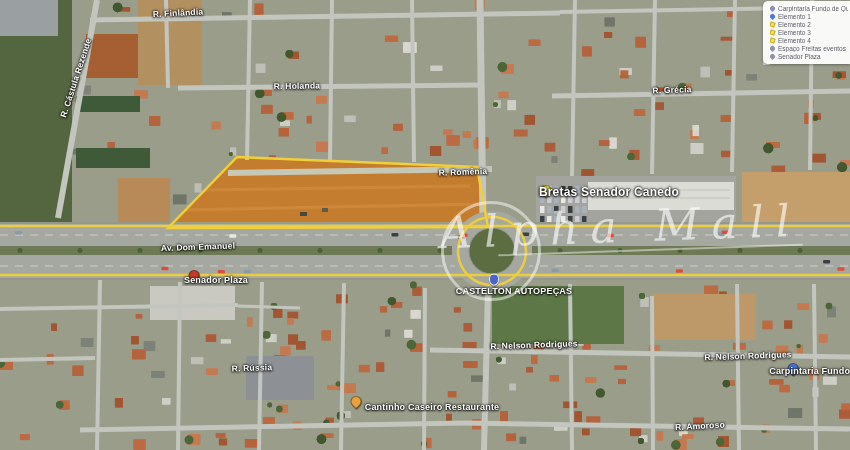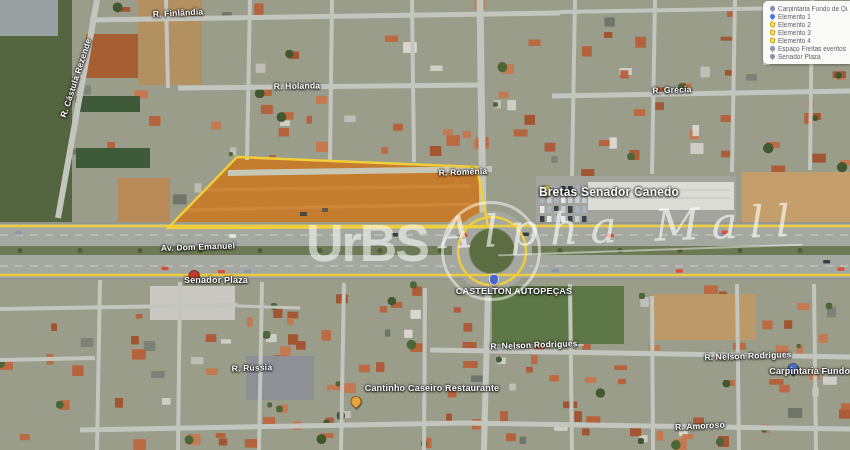--- a/index.html
+++ b/index.html
@@ -832,27 +832,26 @@
       <div class="lbl street" style="left: 748px; top: 356px; transform: translate(-50%, -50%) rotate(-2deg);">R. Nelson Rodrigues</div>
       <div class="lbl street" style="left: 252px; top: 368px; transform: translate(-50%, -50%) rotate(-2deg);">R. Rússia</div>
       <div class="lbl street" style="left: 700px; top: 426px; transform: translate(-50%, -50%) rotate(-3deg);">R. Amoroso</div>
       <span class="pin" style="left: 546px; top: 196px; background: rgb(243, 228, 78);"></span>
       <div class="lbl poi em" style="left: 609px; top: 192px; transform: translate(-50%, -50%);">Bretas Senador Canedo</div>
       <span class="pin" style="left: 194px; top: 281px; background: rgb(194, 59, 46);"></span>
       <div class="lbl poi" style="left: 216px; top: 280px; transform: translate(-50%, -50%);">Senador Plaza</div>
       <span class="pin shield" style="left: 494px; top: 281px; background: rgb(74, 100, 200);"></span>
       <div class="lbl poi" style="left: 514px; top: 291px; transform: translate(-50%, -50%);">CASTELTON AUTOPEÇAS</div>
       <span class="pin" style="left: 356px; top: 407px; background: rgb(230, 162, 61);"></span>
-      <div class="lbl poi" style="left: 414px; top: 388px; transform: translate(-50%, -50%); padding-left: 36px;">Cantinho Caseiro Restaurante</div>
+      <div class="lbl poi" style="left: 414px; top: 407px; transform: translate(-50%, -50%); padding-left: 36px;">Cantinho Caseiro Restaurante</div>
       <span class="pin" style="left: 793px; top: 374px; background: rgb(74, 116, 216);"></span>
       <div class="lbl poi" style="left: 834px; top: 371px; transform: translate(-50%, -50%);">Carpintaria Fundo de Quintal</div>
     </div>
 
   <div class="wm">
-    <div class="wm-brand">UrBS</div>
     <div class="wm-ring"></div>
     <div class="wm-script">Alpha Mall</div>
     <div class="wm-flourish"></div>
   </div>
 
   <div class="legend" id="legend">
       <div class="legend-item">
         <span class="lg-ic ic-purple-pin"></span>
         <span>Carpintaria Fundo de Quintal</span>
       </div>

